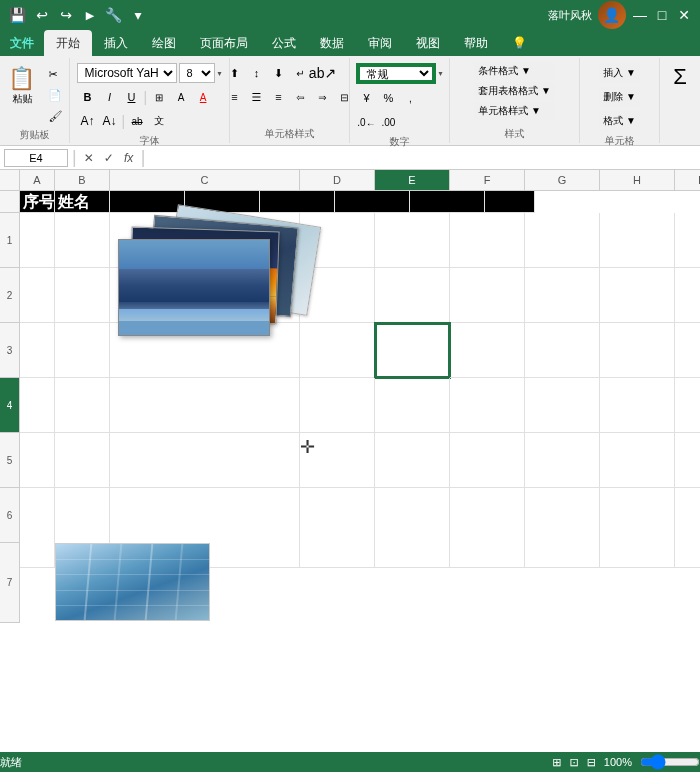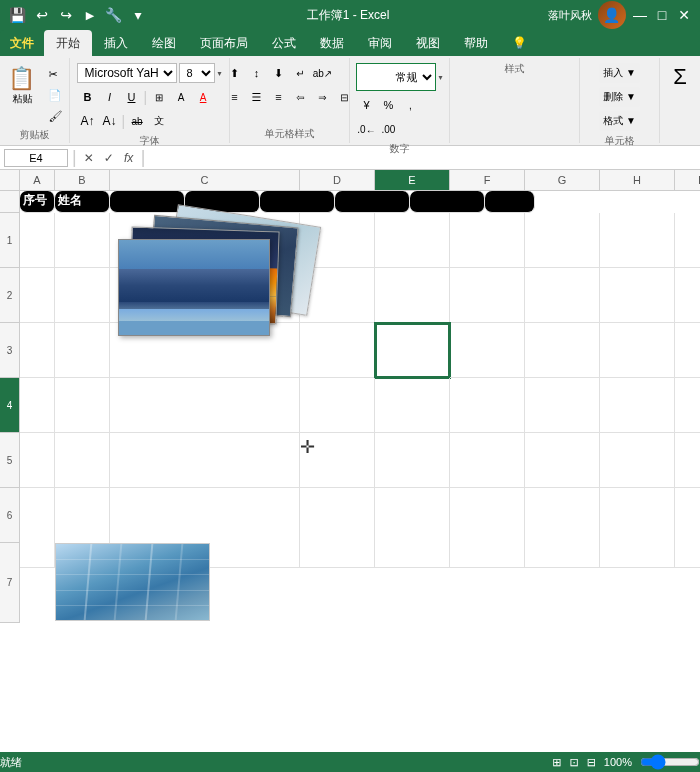--- a/index.html
+++ b/index.html
@@ -216,22 +216,21 @@
       padding: 1px 3px;
       overflow: hidden;
       white-space: nowrap;
       position: relative;
       cursor: cell;
     }
     .cell.header-cell {
       background: #000;
       color: white;
       font-weight: bold;
-      font-size: 12px;
-      border-radius: 7px;
+      font-size: 16px;
     }
     .cell.active-selected {
       outline: 2px solid #217346;
       outline-offset: -1px;
     }
 
     
     .status-bar {
       background: #217346;
       color: white;
@@ -242,28 +241,27 @@
       font-size: 11px;
       justify-content: space-between;
     }
 
     
     .drop-arrow { font-size: 8px; color: #555; }
 
     .combo-btn {
       display: flex;
       align-items: center;
-      height: 28px;
-      border: 1px solid #15803d;
+      height: 21px;
+      border: 4px solid #15803d;
       background: white;
       font-size: 11px;
       padding: 0 2px;
       cursor: pointer;
       gap: 2px;
-      text-align: right;
     }
 
     .user-avatar {
       width: 28px;
       height: 28px;
       border-radius: 50%;
       background: linear-gradient(135deg, #8B4513, #D2691E);
       overflow: hidden;
       display: flex;
       align-items: center;
@@ -277,34 +275,31 @@
 
 <div class="title-bar">
   <div class="title-bar-left">
     <span class="qa-icon">💾</span>
     <span class="qa-icon">↩</span>
     <span class="qa-icon">↪</span>
     <span class="qa-icon" style="font-size:11px;">▶</span>
     <span class="qa-icon">🔧</span>
     <span class="qa-icon">▾</span>
   </div>
-  <div class="title-bar-center">
-    <span>工作簿1 - Excel</span>
-  </div>
   <div class="title-bar-right">
     <span style="font-size:11px;">落叶风秋</span>
     <div class="user-avatar">👤</div>
     <span class="title-btn">—</span>
     <span class="title-btn">□</span>
     <span class="title-btn">✕</span>
   </div>
 </div>
 
 <div class="ribbon-tabs">
-  <div class="ribbon-tab active" style="background:#217346; color:#fde047; font-weight:bold; padding: 4px 10px;">文件</div>
+  <div class="ribbon-tab active" style="background:#217346; color:#5eead4; font-weight:bold; padding: 4px 10px;">文件</div>
   <div class="ribbon-tab active" style="background:#f0f0f0; color:#333;">开始</div>
   <div class="ribbon-tab">插入</div>
   <div class="ribbon-tab">绘图</div>
   <div class="ribbon-tab">页面布局</div>
   <div class="ribbon-tab">公式</div>
   <div class="ribbon-tab">数据</div>
   <div class="ribbon-tab">审阅</div>
   <div class="ribbon-tab">视图</div>
   <div class="ribbon-tab">帮助</div>
   <div class="ribbon-tab">💡</div>
@@ -360,21 +355,21 @@
     <div class="ribbon-group-label">字体</div>
   </div>
 
   <div class="ribbon-group align-group">
     <div style="display:flex;flex-direction:column;gap:2px;flex:1;padding-top:2px;">
       <div class="font-row">
         <button class="font-btn">⬆</button>
         <button class="font-btn">↕</button>
         <button class="font-btn">⬇</button>
         <button class="font-btn" style="font-size:10px;">↵</button>
-        <button class="font-btn" style="font-size:10px;">ab↗</button>
+        <button class="font-btn" style="font-size:14px;">ab↗</button>
       </div>
       <div class="font-row">
         <button class="font-btn">≡</button>
         <button class="font-btn">☰</button>
         <button class="font-btn">≡</button>
         <button class="font-btn" style="font-size:10px;">⇦</button>
         <button class="font-btn" style="font-size:10px;">⇒</button>
         <button class="font-btn" style="font-size:10px;">⊟</button>
       </div>
     </div>
@@ -396,20 +391,25 @@
       </div>
       <div class="font-row">
         <button class="font-btn" style="font-size:10px;">.0←</button>
         <button class="font-btn" style="font-size:10px;">.00</button>
       </div>
     </div>
     <div class="ribbon-group-label">数字</div>
   </div>
 
   <div class="ribbon-group style-group">
+    <div style="display:flex;flex-direction:column;gap:2px;flex:1;padding-top:2px;">
+      <button class="ribbon-btn-small" style="height:18px;font-size:10px;">条件格式 ▼</button>
+      <button class="ribbon-btn-small" style="height:18px;font-size:10px;">套用表格格式 ▼</button>
+      <button class="ribbon-btn-small" style="height:18px;font-size:10px;">单元格样式 ▼</button>
+    </div>
     <div class="ribbon-group-label">样式</div>
   </div>
 
   <div class="ribbon-group cell-group">
     <div style="display:flex;flex-direction:column;gap:2px;flex:1;padding-top:2px;">
       <div class="font-row">
         <button class="ribbon-btn-small" style="font-size:10px;">插入 ▼</button>
       </div>
       <div class="font-row">
         <button class="ribbon-btn-small" style="font-size:10px;">删除 ▼</button>

